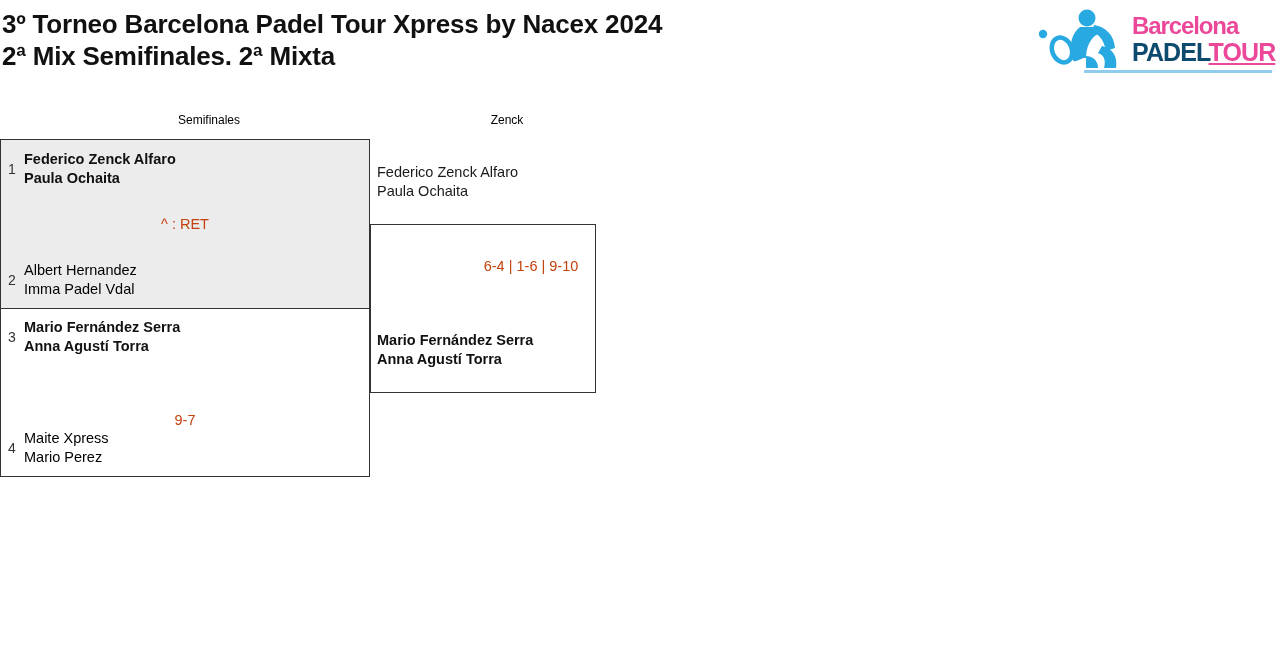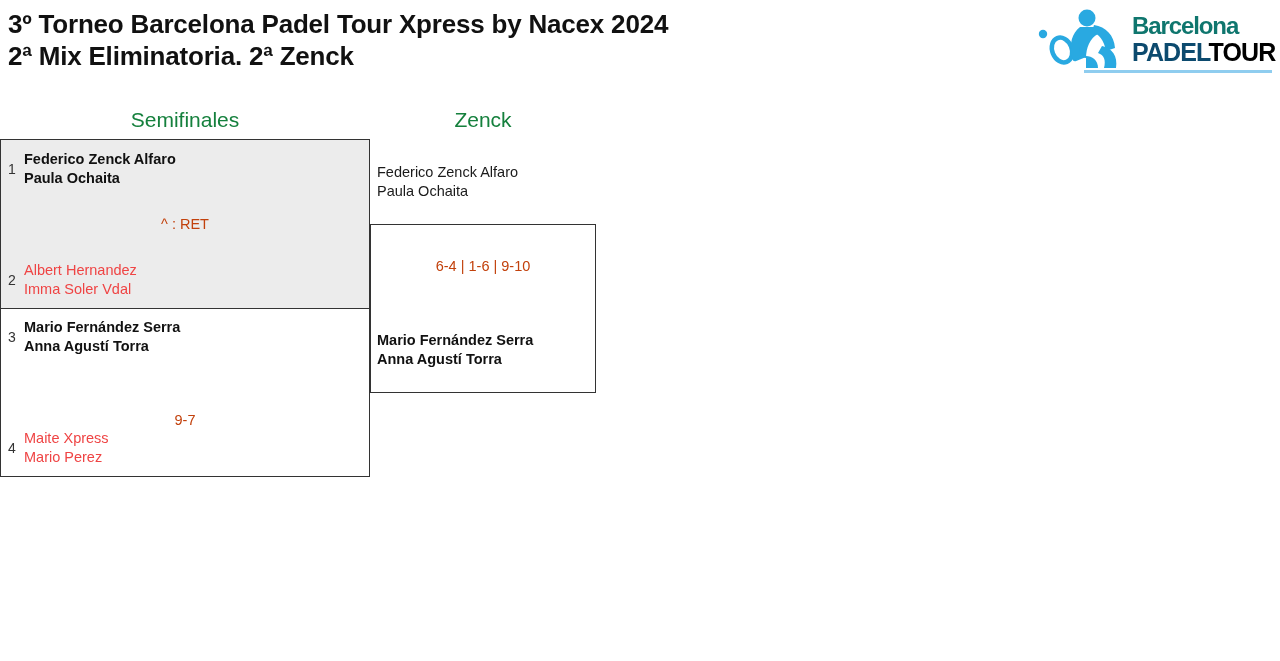--- a/index.html
+++ b/index.html
@@ -18,21 +18,21 @@
 
   
   #header {
     position: absolute;
     left: 0; top: 0;
     width: 1280px; height: 86px;
   }
   #title-block {
     position: absolute;
     left: 0; top: 8px;
-    padding-left: 8px;
+    padding-left: 2px;
   }
   .title-line {
     font-size: 26px;
     font-weight: bold;
     line-height: 32px;
     letter-spacing: -0.2px;
     color: #111111;
     white-space: nowrap;
   }
 
@@ -50,48 +50,49 @@
   #logo-text {
     position: absolute;
     left: 96px; top: 10px;
     width: 140px;
   }
   .logo-word-top {
     font-size: 24px;
     font-weight: bold;
     line-height: 24px;
     letter-spacing: -1.1px;
-    color: #0f766e;
+    color: #ec4899;
     white-space: nowrap;
   }
   .logo-word-bottom {
     font-size: 25px;
     font-weight: bold;
     line-height: 26px;
     letter-spacing: -0.9px;
     white-space: nowrap;
     margin-top: 1px;
   }
   .logo-padel { color: #0c4a6e; }
-  .logo-tour  { color: #000000; }
+  .logo-tour  { color: #ec4899; text-decoration: underline; }
   #logo-underline {
     position: absolute;
     left: 48px; top: 66px;
     width: 188px; height: 3px;
     background: #8fcdef;
   }
 
   
   .round-header {
     position: absolute;
-    font-size: 21px;
+    font-size: 12px;
     line-height: 20px;
-    color: #15803d;
+    color: #000000;
     text-align: center;
     white-space: nowrap;
+    margin-left: 24px;
   }
   #round-header-semis { left: 0px;   top: 110px; width: 370px; }
   #round-header-final { left: 370px; top: 110px; width: 226px; }
 
   
   #bracket {
     position: absolute;
     left: 0; top: 0;
     width: 1280px; height: 661px;
   }
@@ -127,21 +128,21 @@
     width: 24px;
     flex: 0 0 24px;
     text-align: center;
     font-size: 14px;
     line-height: 16px;
     color: #333333;
   }
   .players {
     font-size: 14.5px;
     line-height: 19px;
-    color: #ef4444;
+    color: #000000;
     white-space: nowrap;
   }
   .players.winner {
     font-weight: bold;
     color: #111111;
   }
 
   #sf1-team-top    { left: 0px;  top: 150px; }
   #sf1-team-bottom { left: 0px;  top: 261px; }
   #sf2-team-top    { left: 0px;  top: 318px; }
@@ -150,21 +151,21 @@
   .score {
     position: absolute;
     font-size: 14.5px;
     line-height: 19px;
     color: #c2410c;
     text-align: center;
     white-space: nowrap;
   }
   #sf1-score   { left: 60px;  top: 215px; width: 250px; }
   #sf2-score   { left: 60px;  top: 383px; width: 250px; margin-top: 28px; }
-  #final-score { left: 370px; top: 257px; width: 226px; }
+  #final-score { left: 370px; top: 257px; width: 226px; padding-left: 48px; }
 
   
   .final-team {
     position: absolute;
     font-size: 14.5px;
     line-height: 19px;
     color: #1b1b1b;
     white-space: nowrap;
   }
   .final-team.winner {
@@ -174,21 +175,21 @@
   #final-team-top    { left: 377px; top: 163px; }
   #final-team-bottom { left: 377px; top: 331px; }
 </style>
 </head>
 <body>
 
 <div id="header">
 
   <div id="title-block">
     <div class="title-line">3º Torneo Barcelona Padel Tour Xpress by Nacex 2024</div>
-    <div class="title-line">2ª Mix Eliminatoria. 2ª Zenck</div>
+    <div class="title-line">2ª Mix Semifinales. 2ª Mixta</div>
   </div>
 
   <div id="logo">
     <div id="logo-mark">
       <svg width="100" height="68" viewBox="0 0 100 68" xmlns="http://www.w3.org/2000/svg">
 
         <circle cx="7" cy="28" r="4.2" fill="#29a9e1"></circle>
 
         <ellipse cx="26" cy="44" rx="12" ry="15" transform="rotate(-22 26 44)" fill="#29a9e1"></ellipse>
         <ellipse cx="26" cy="44" rx="7.5" ry="10.5" transform="rotate(-22 26 44)" fill="#ffffff"></ellipse>
@@ -229,21 +230,21 @@
       <span>Paula Ochaita</span>
     </span>
   </div>
 
   <div id="sf1-score" class="score">^ : RET</div>
 
   <div id="sf1-team-bottom" class="team">
     <span class="seed">2</span>
     <span class="players">
       <span>Albert Hernandez</span><br>
-      <span>Imma Soler Vdal</span>
+      <span>Imma Padel Vdal</span>
     </span>
   </div>
 
   <div id="match-sf2" class="match-box"></div>
 
   <div id="sf2-team-top" class="team">
     <span class="seed">3</span>
     <span class="players winner">
       <span>Mario Fernández Serra</span><br>
       <span>Anna Agustí Torra</span>

